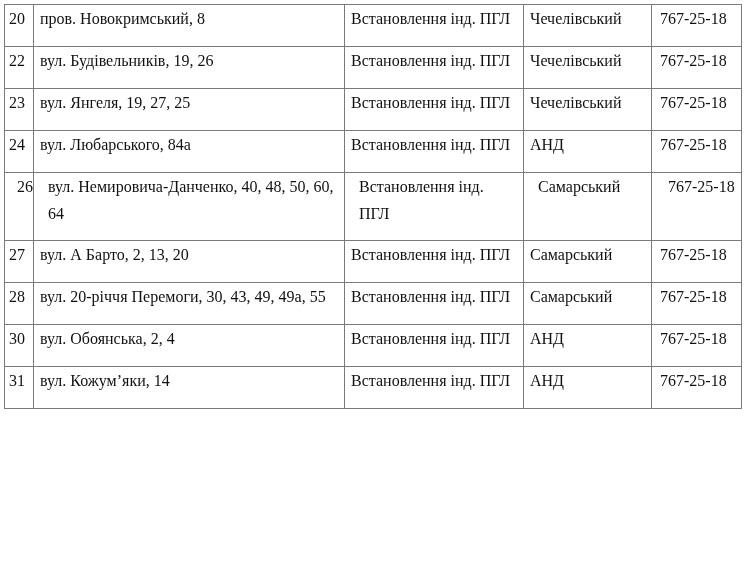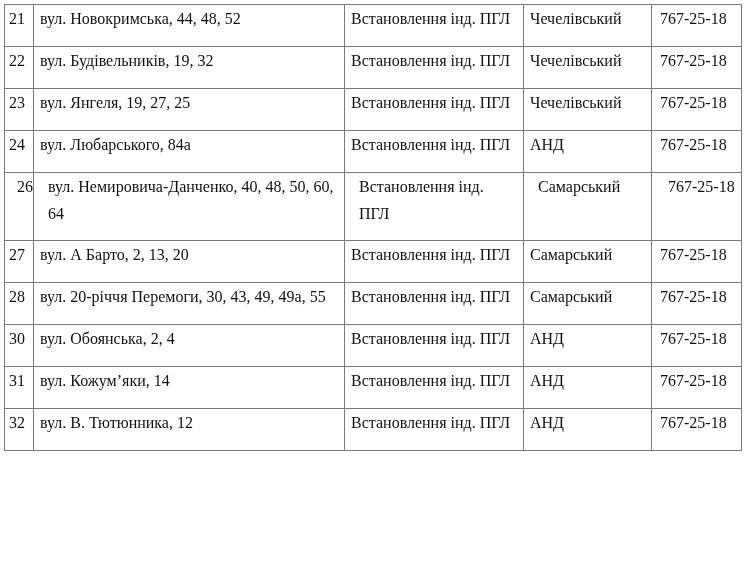--- a/index.html
+++ b/index.html
@@ -50,45 +50,45 @@
 
 <table>
   <colgroup>
     <col class="c-num">
       <col class="c-addr">
       <col class="c-work">
       <col class="c-dist">
       <col class="c-phone">
   </colgroup>
   <tbody id="tbody">
-
-  <tr class="h42">
-    <td class="num">
-          <div class="cell">21</div>
-        </td>
-    <td class="addr">
-          <div class="cell">вул. Новокримська, 44, 48, 52</div>
+  <tr class="h42">
+    <td class="num">
+          <div class="cell">20</div>
+        </td>
+    <td class="addr">
+          <div class="cell">пров. Новокримський, 8</div>
         </td>
     <td class="work">
           <div class="cell">Встановлення інд. ПГЛ</div>
         </td>
     <td class="dist">
           <div class="cell">Чечелівський</div>
         </td>
     <td class="phone">
           <div class="cell">767-25-18</div>
         </td>
   </tr>
 
+
   <tr class="h42">
     <td class="num">
           <div class="cell">22</div>
         </td>
     <td class="addr">
-          <div class="cell">вул. Будівельників, 19, 32</div>
+          <div class="cell">вул. Будівельників, 19, 26</div>
         </td>
     <td class="work">
           <div class="cell">Встановлення інд. ПГЛ</div>
         </td>
     <td class="dist">
           <div class="cell">Чечелівський</div>
         </td>
     <td class="phone">
           <div class="cell">767-25-18</div>
         </td>
@@ -215,31 +215,14 @@
           <div class="cell">Встановлення інд. ПГЛ</div>
         </td>
     <td class="dist">
           <div class="cell">АНД</div>
         </td>
     <td class="phone">
           <div class="cell">767-25-18</div>
         </td>
   </tr>
 
-  <tr class="h42">
-    <td class="num">
-          <div class="cell">32</div>
-        </td>
-    <td class="addr">
-          <div class="cell">вул. В. Тютюнника, 12</div>
-        </td>
-    <td class="work">
-          <div class="cell">Встановлення інд. ПГЛ</div>
-        </td>
-    <td class="dist">
-          <div class="cell">АНД</div>
-        </td>
-    <td class="phone">
-          <div class="cell">767-25-18</div>
-        </td>
-  </tr>
 </tbody>
 </table>
 
 </body></html>

